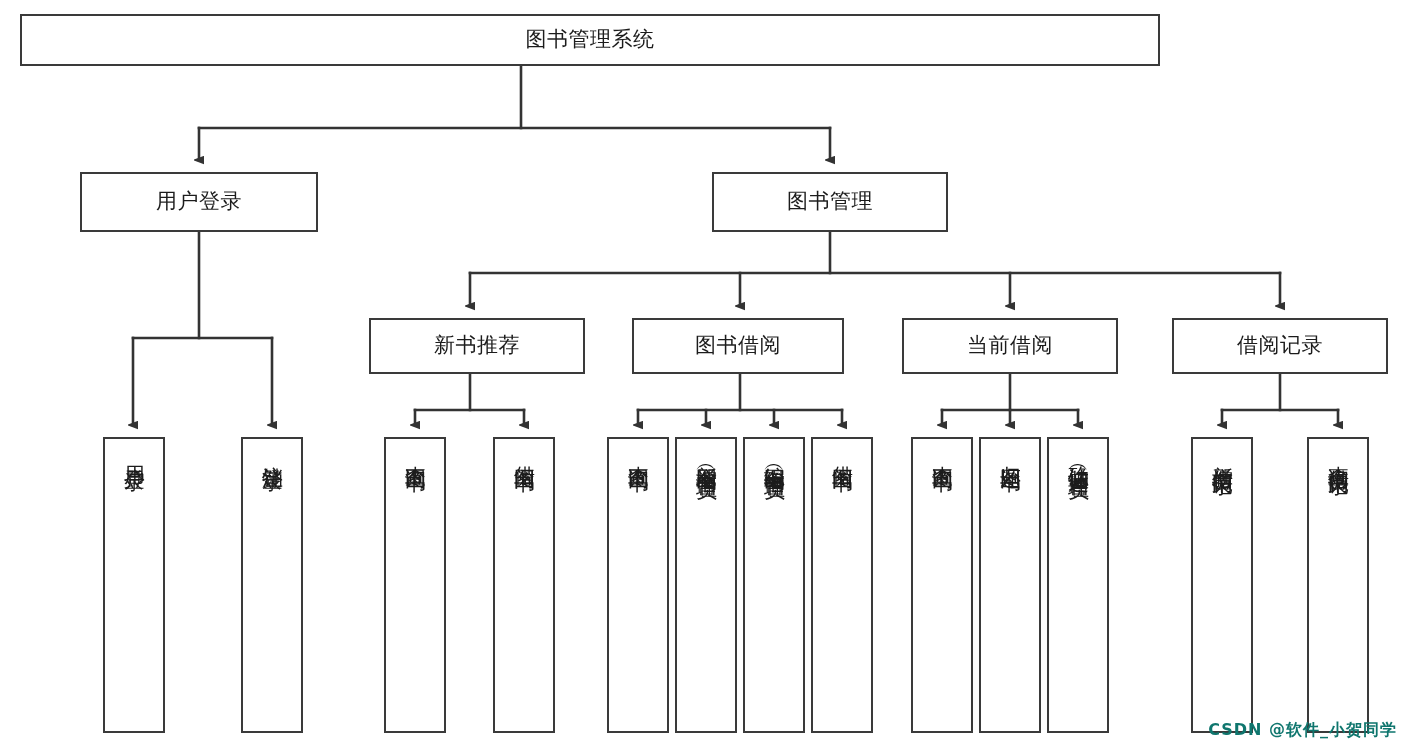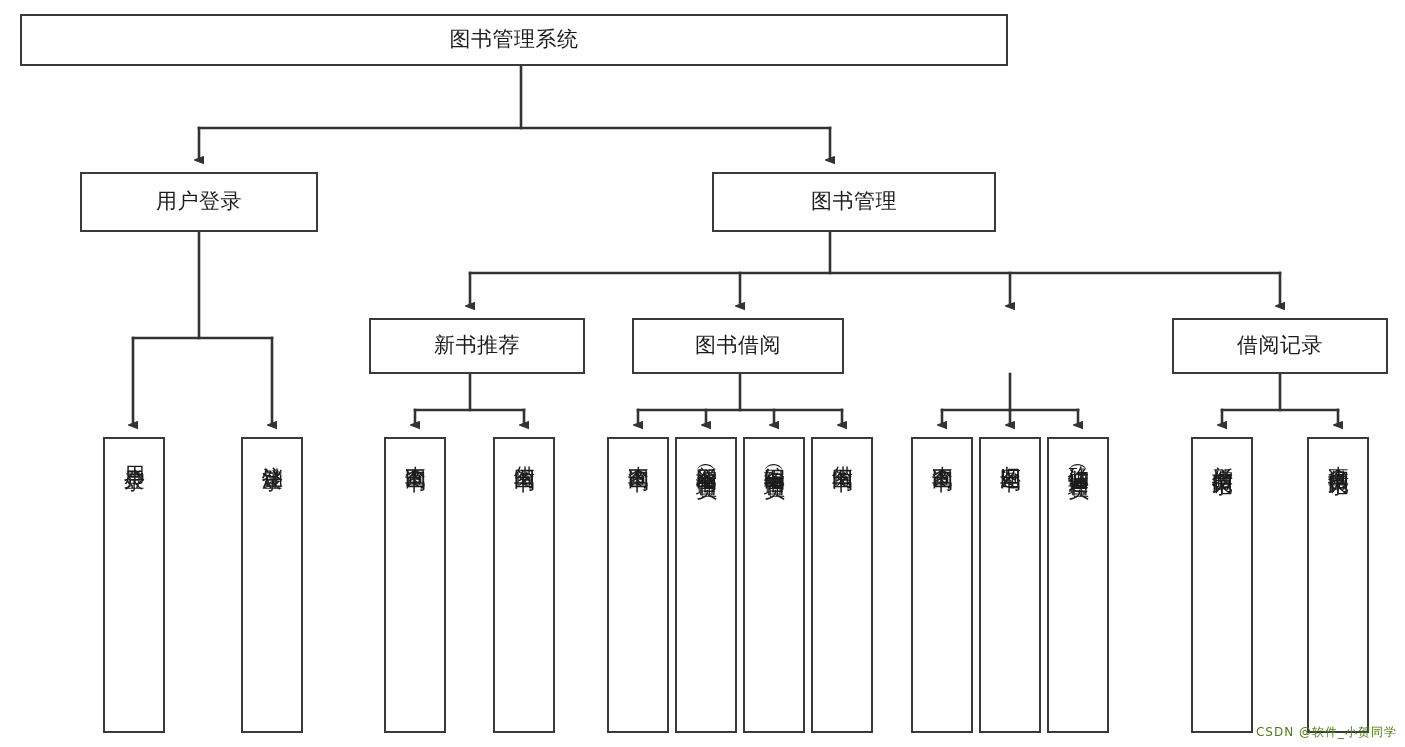--- a/index.html
+++ b/index.html
@@ -38,24 +38,25 @@
     text-orientation:upright;
     letter-spacing:2px;
     white-space:nowrap;
     display:block;
   }
   svg.links{position:absolute;left:0;top:0;width:1405px;height:747px;pointer-events:none;}
   .watermark{
     position:absolute;
     right:8px;
     bottom:6px;
-    font-size:12px;
-    color:#4d7c0f;
+    font-size:16px;
+    color:#0f766e;
     letter-spacing:1px;
     white-space:nowrap;
+    font-weight:bold;
   }
 </style>
 </head>
 <body>
 
 <div id="diagram">
 
   <svg class="links" viewBox="0 0 1405 747">
     <defs>
       <marker id="arrow" markerWidth="10" markerHeight="10" refX="4.2" refY="5" orient="auto" markerUnits="userSpaceOnUse">
@@ -99,27 +100,28 @@
       <path d="M1010,410 L1010,425" marker-end="url(#arrow)"></path>
       <path d="M1078,410 L1078,425" marker-end="url(#arrow)"></path>
 
       <path d="M1280,374 L1280,410"></path>
       <path d="M1222,410 L1338,410"></path>
       <path d="M1222,410 L1222,425" marker-end="url(#arrow)"></path>
       <path d="M1338,410 L1338,425" marker-end="url(#arrow)"></path>
     </g>
   </svg>
 
-  <div class="node h-label" style="left:20px;top:14px;width:988px;height:52px;">图书管理系统</div>
+  <div class="node h-label" style="left:20px;top:14px;width:1140px;height:52px;">图书管理系统</div>
 
   <div class="node h-label" style="left:80px;top:172px;width:238px;height:60px;">用户登录</div>
-  <div class="node h-label" style="left:712px;top:172px;width:284px;height:60px;">图书管理</div>
+  <div class="node h-label" style="left:712px;top:172px;width:236px;height:60px;">图书管理</div>
 
   <div class="node h-label" style="left:362px;top:318px;width:216px;height:56px;margin-left:7px;">新书推荐</div>
   <div class="node h-label" style="left:632px;top:318px;width:212px;height:56px;">图书借阅</div>
+  <div class="node h-label" style="left:902px;top:318px;width:216px;height:56px;">当前借阅</div>
   <div class="node h-label" style="left:1172px;top:318px;width:216px;height:56px;">借阅记录</div>
 
   <div class="node leaf" style="left:103px;top:437px;width:62px;height:296px;">
     <span class="vtext">用户登录</span>
   </div>
   <div class="node leaf" style="left:241px;top:437px;width:62px;height:296px;">
     <span class="vtext">注销登录</span>
   </div>
 
   <div class="node leaf" style="left:384px;top:437px;width:62px;height:296px;">

